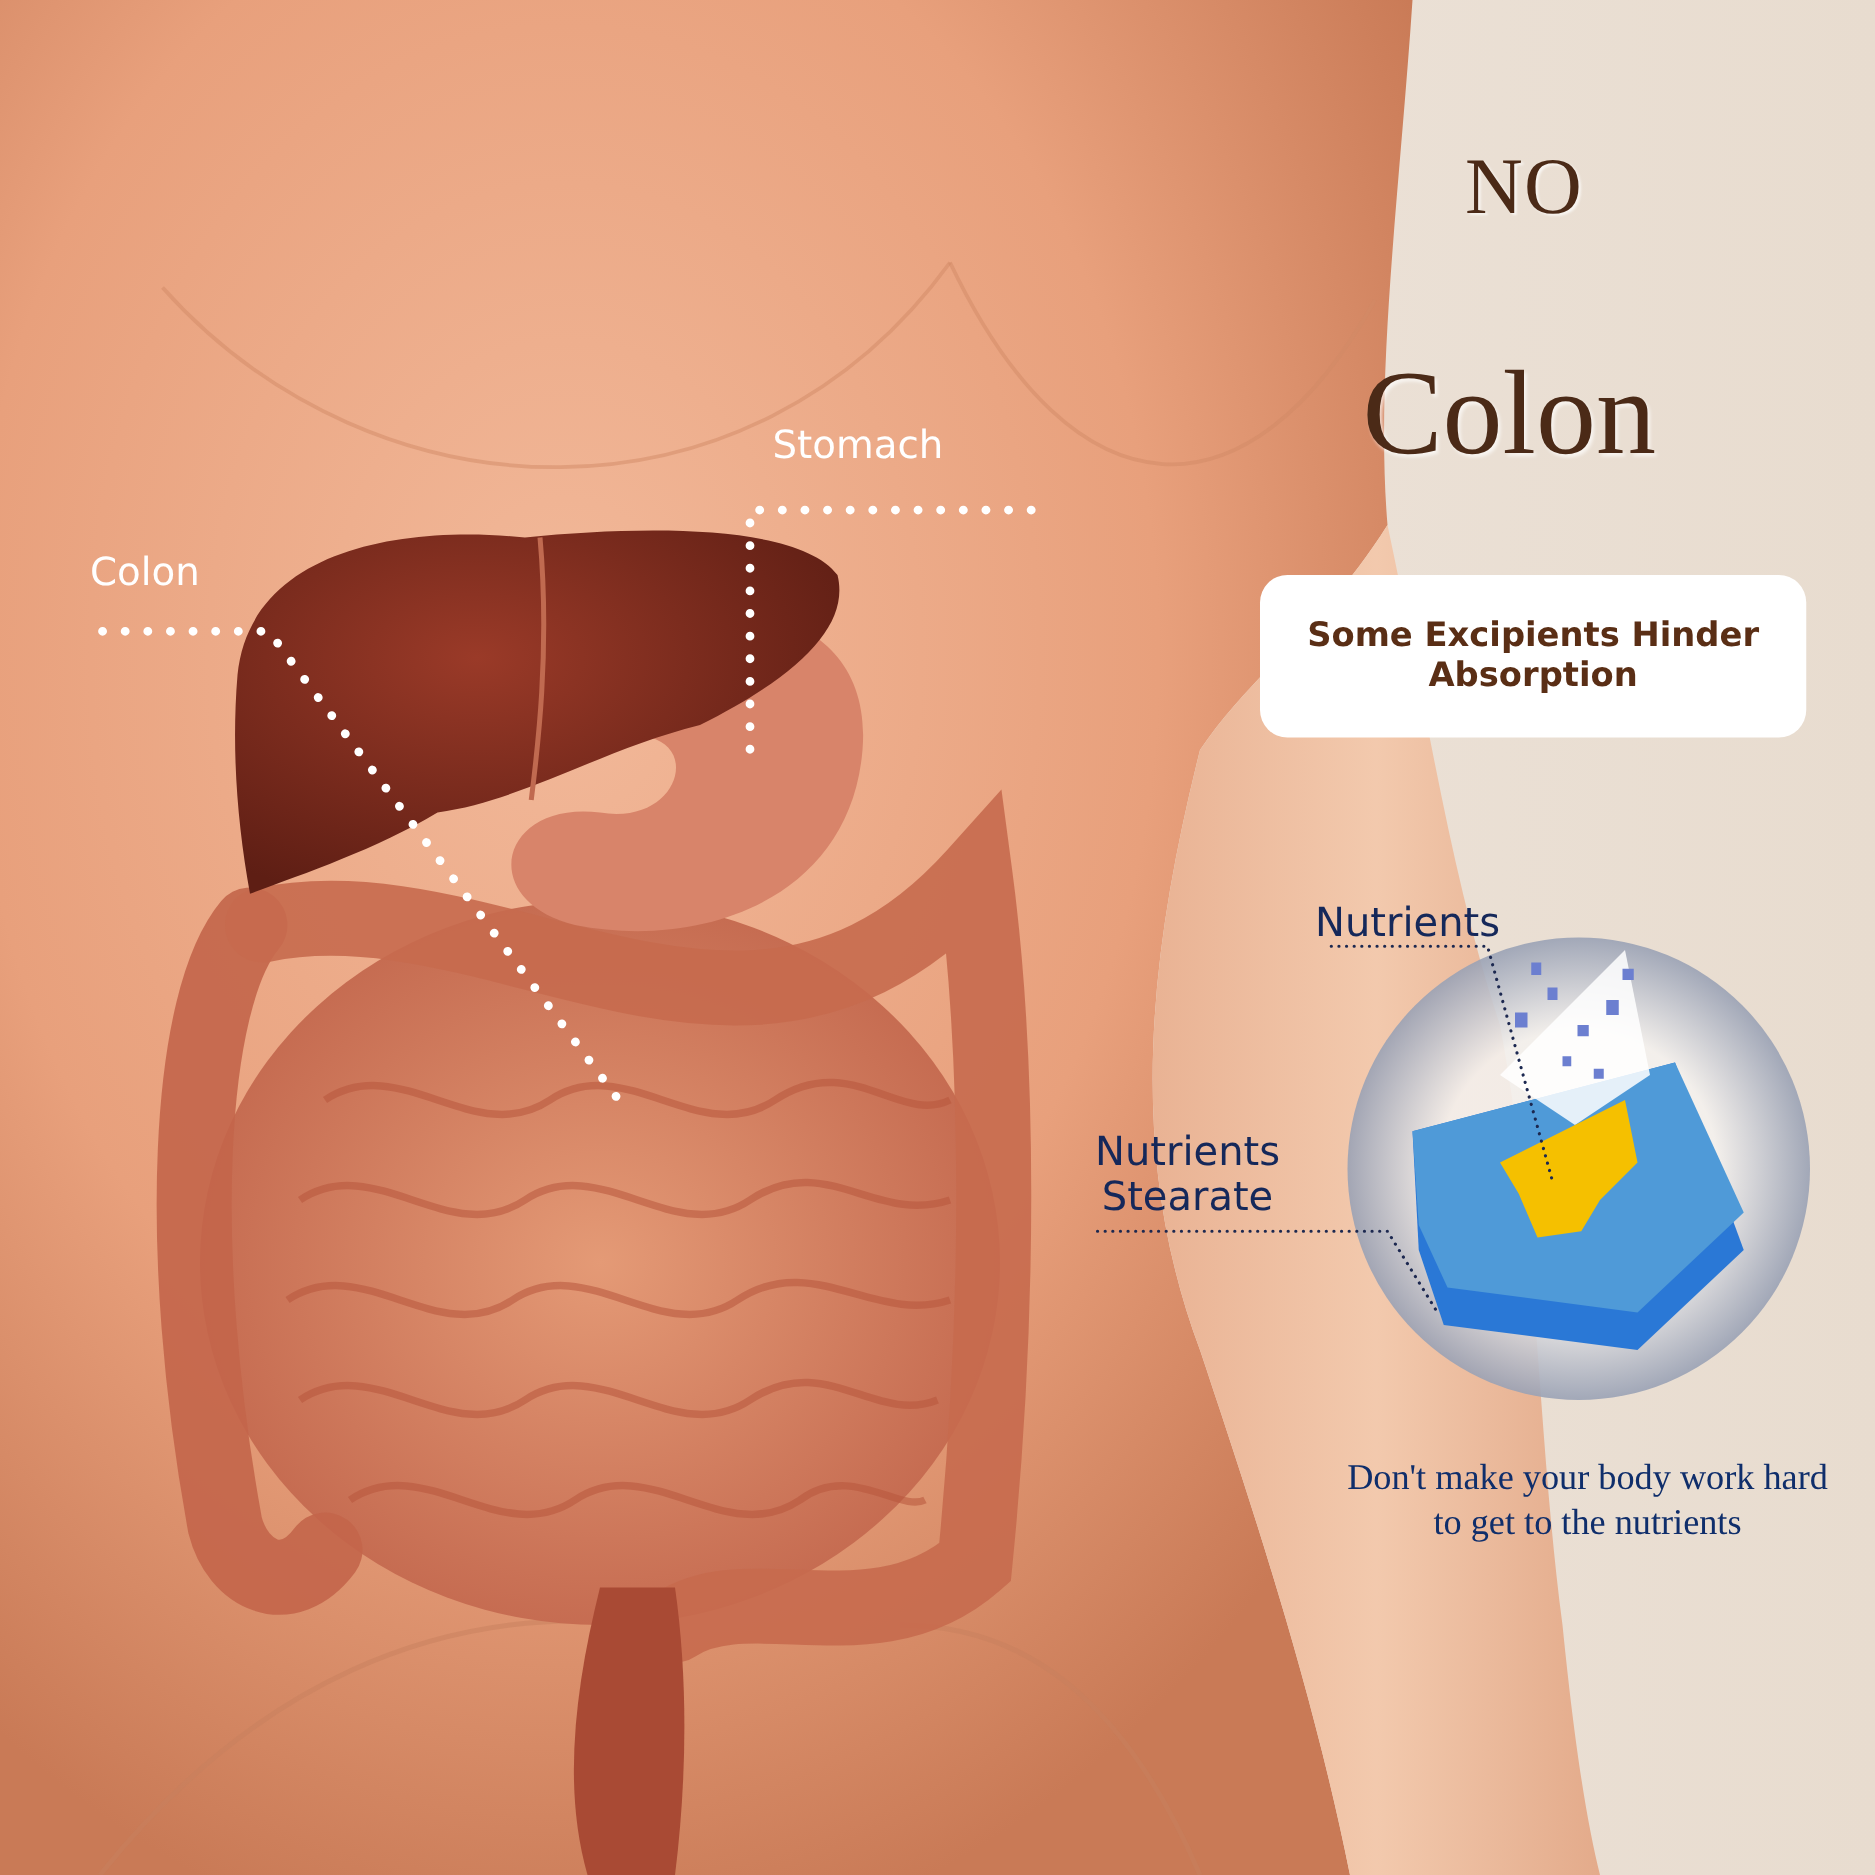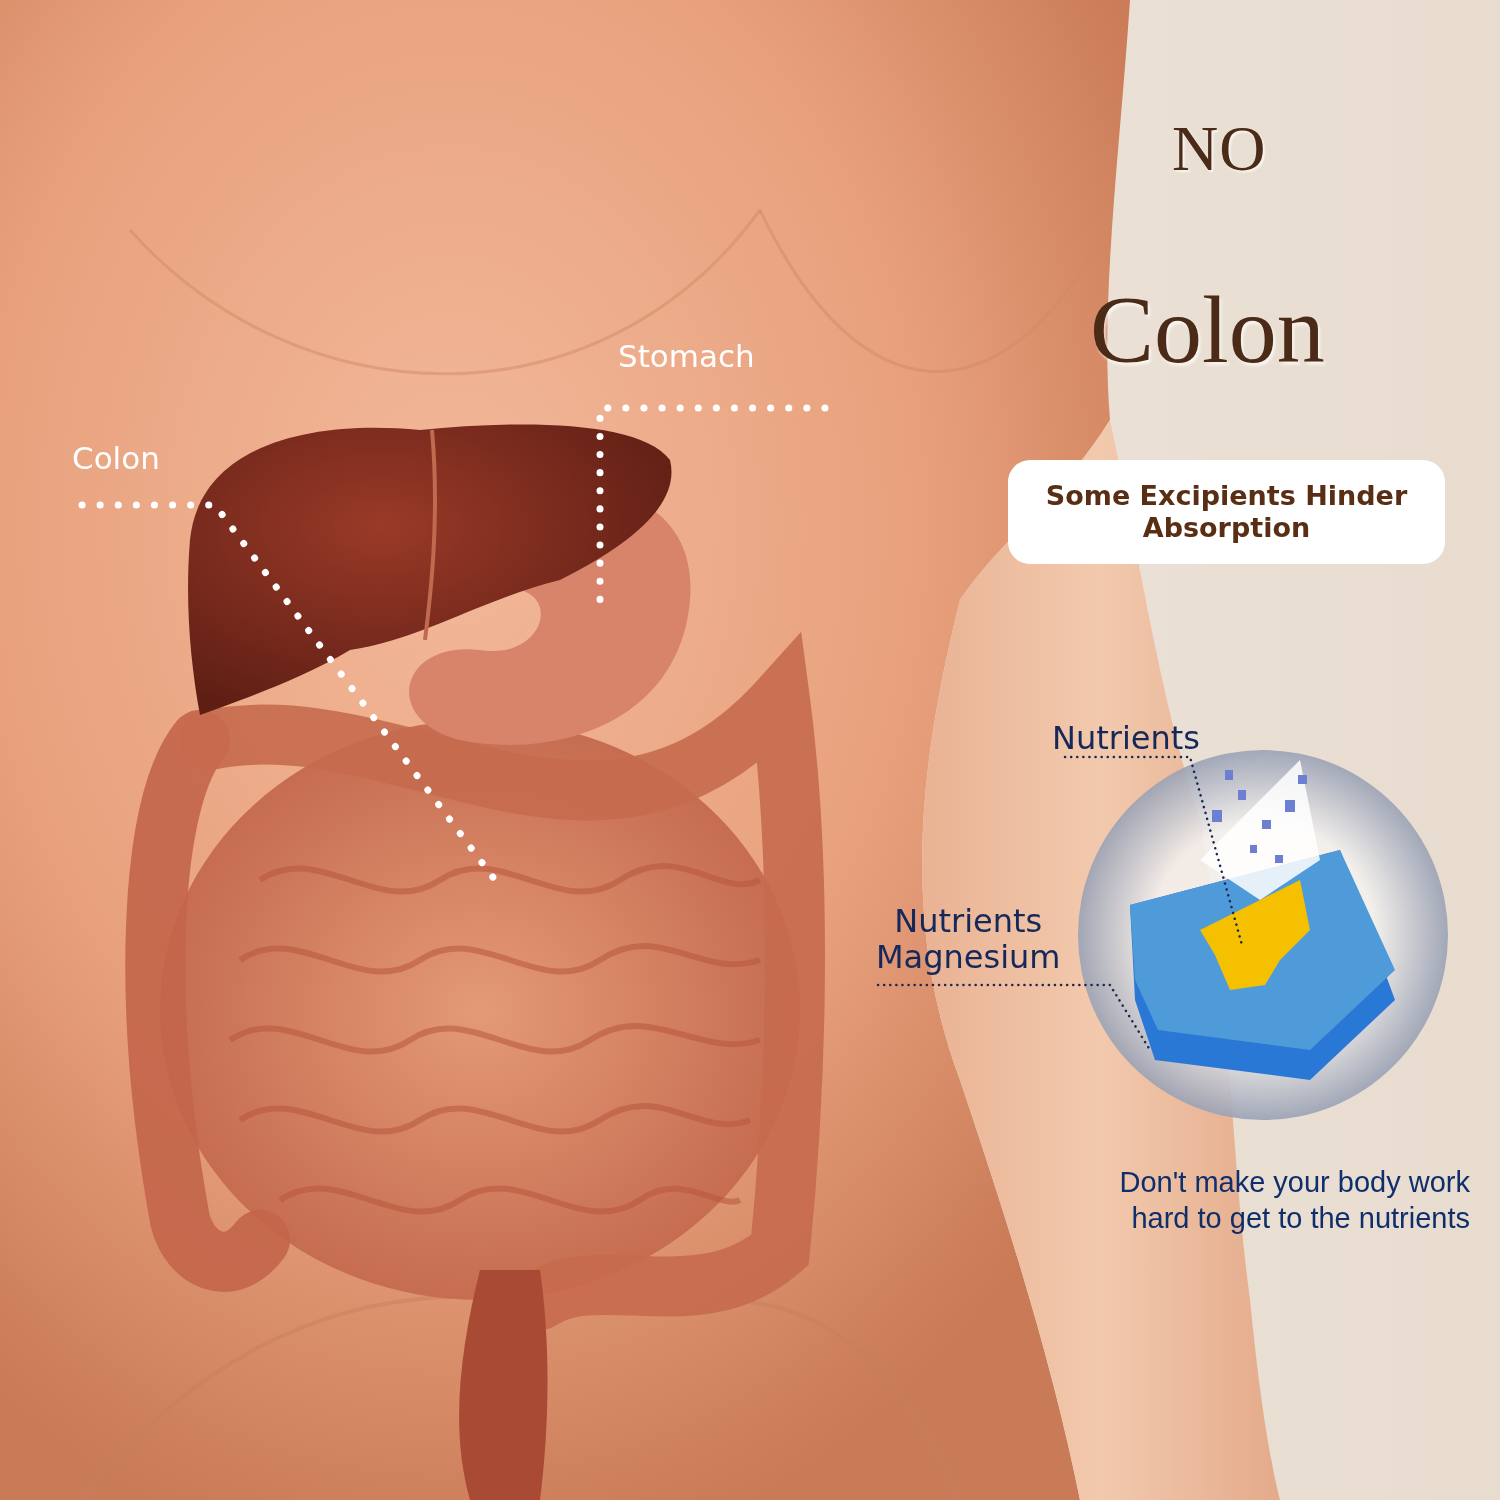--- a/index.html
+++ b/index.html
@@ -4,25 +4,25 @@
 <style>
   html,body{margin:0;padding:0;}
   body{width:1500px;height:1500px;position:relative;overflow:hidden;
     background:linear-gradient(90deg,#f4ede6 0%,#ece2d8 60%,#e8dccf 100%);
     font-family:"Liberation Sans",sans-serif;}
   .scene{position:absolute;left:0;top:0;width:1500px;height:1500px;}
   .abs{position:absolute;}
   .title-no{left:1172px;top:112px;font-family:Liberation Serif, serif;font-size:64px;color:#4b2a17;letter-spacing:1px;text-shadow:2px 2px 2px rgba(255,255,255,.7);}
   .title-flow{left:1035px;top:160px;font-family:"Liberation Serif","DejaVu Serif",serif;font-size:150px;color:#4b2a17;letter-spacing:-2px;line-height:1;text-shadow:2px 3px 3px rgba(255,255,255,.7);}
   .title-agents{left:1090px;top:282px;font-family:"Liberation Serif","DejaVu Serif",serif;font-size:96px;color:#4b2a17;line-height:1;text-shadow:2px 3px 3px rgba(255,255,255,.7);}
-  .card{left:1008px;top:460px;width:437px;height:104px;background:#fff;border-radius:22px;display:flex;align-items:center;justify-content:center;text-align:center;}
+  .card{left:1008px;top:460px;width:437px;height:130px;background:#fff;border-radius:22px;display:flex;align-items:center;justify-content:center;text-align:center;}
   .card span{font-family:"DejaVu Sans",sans-serif;font-weight:bold;font-size:27px;line-height:32px;color:#5a2e15;}
   .organ-label{color:#fff;font-family:"DejaVu Sans",sans-serif;font-size:31px;}
   .blue-label{color:#15285a;font-family:"DejaVu Sans",sans-serif;font-size:32px;line-height:36px;text-align:center;}
-  .tagline{left:1070px;top:1164px;width:400px;text-align:right;color:#0f2e6b;font-family:Liberation Sans, sans-serif;font-size:29px;line-height:36px;}
+  .tagline{left:1070px;top:1164px;width:400px;text-align:center;color:#0f2e6b;font-family:Liberation Serif, serif;font-size:29px;line-height:36px;}
 </style>
 </head>
 <body>
 
 <div class="scene">
 
   <svg class="abs" style="left:0;top:0" width="1500" height="1500">
     <defs>
       <radialGradient id="skin" cx="40%" cy="35%" r="70%">
         <stop offset="0" stop-color="#f2b99a"></stop>
@@ -109,17 +109,17 @@
   <div class="abs card">
     <span>Some Excipients Hinder Absorption</span>
   </div>
 
   <div class="abs organ-label" style="left:618px;top:338px;">Stomach</div>
   <div class="abs organ-label" style="left:72px;top:440px;">Colon</div>
 
   <div class="abs blue-label" style="left:1052px;top:720px;">Nutrients</div>
   <div class="abs blue-label" style="left:876px;top:903px;">
     <div>Nutrients</div>
-    <div>Magnesium</div>
+    <div>Stearate</div>
   </div>
 
   <div class="abs tagline">Don't make your body work hard to get to the nutrients</div>
 </div>
 
 </body></html>

